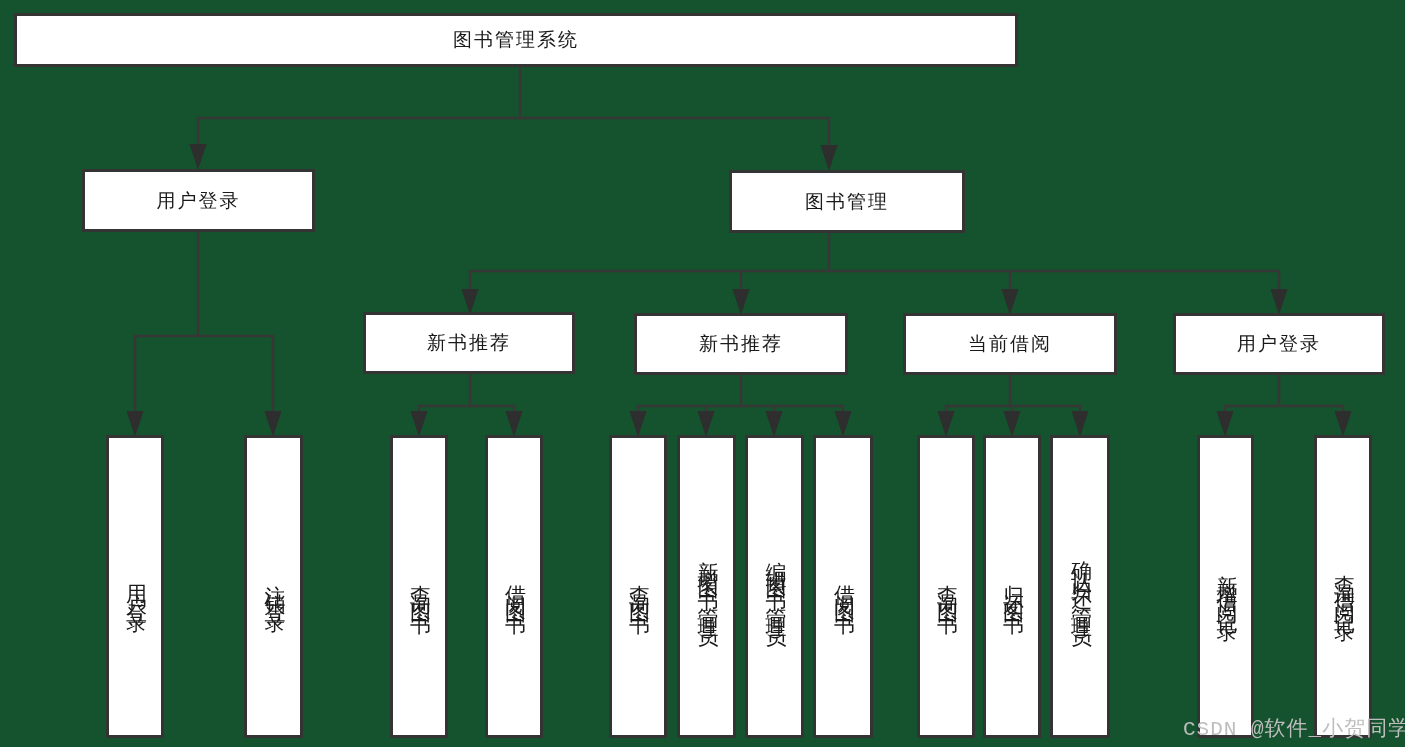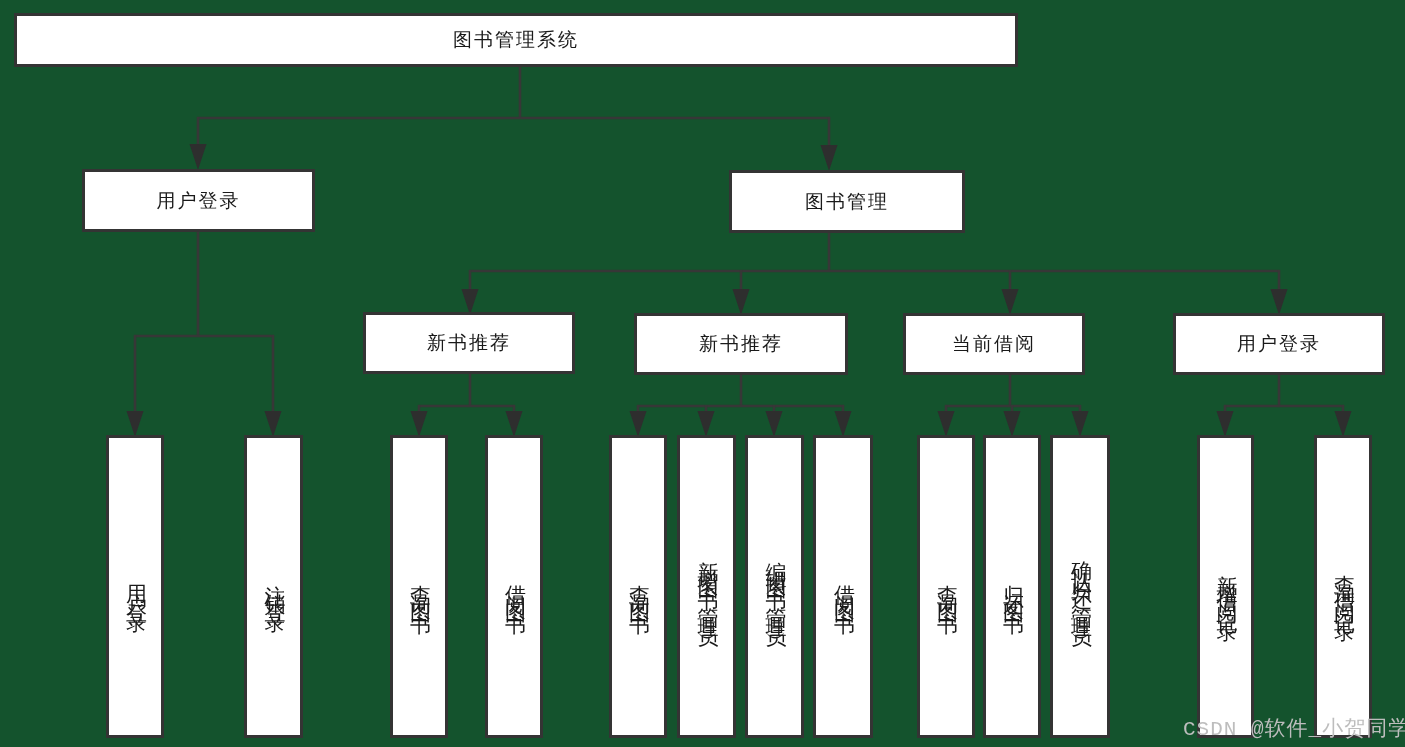--- a/index.html
+++ b/index.html
@@ -122,21 +122,21 @@
   <div class="box hbox" style="left:711px; top:170px; width:236px; height:63px;margin-left:18px;">
     <span>图书管理</span>
   </div>
 
   <div class="box hbox" style="left:363px; top:312px; width:212px; height:62px;">
     <span>新书推荐</span>
   </div>
   <div class="box hbox" style="left:634px; top:313px; width:214px; height:62px;">
     <span>新书推荐</span>
   </div>
-  <div class="box hbox" style="left:903px; top:313px; width:182px; height:62px;">
+  <div class="box hbox" style="left:903px; top:313px; width:214px; height:62px;">
     <span>当前借阅</span>
   </div>
   <div class="box hbox" style="left:1173px; top:313px; width:212px; height:62px;">
     <span>用户登录</span>
   </div>
 
   <div class="box vbox" style="left:106px; top:435px; width:58px; height:303px;">
     <span class="vtext">用户登录</span>
   </div>
   <div class="box vbox" style="left:244px; top:435px; width:59px; height:303px;">

